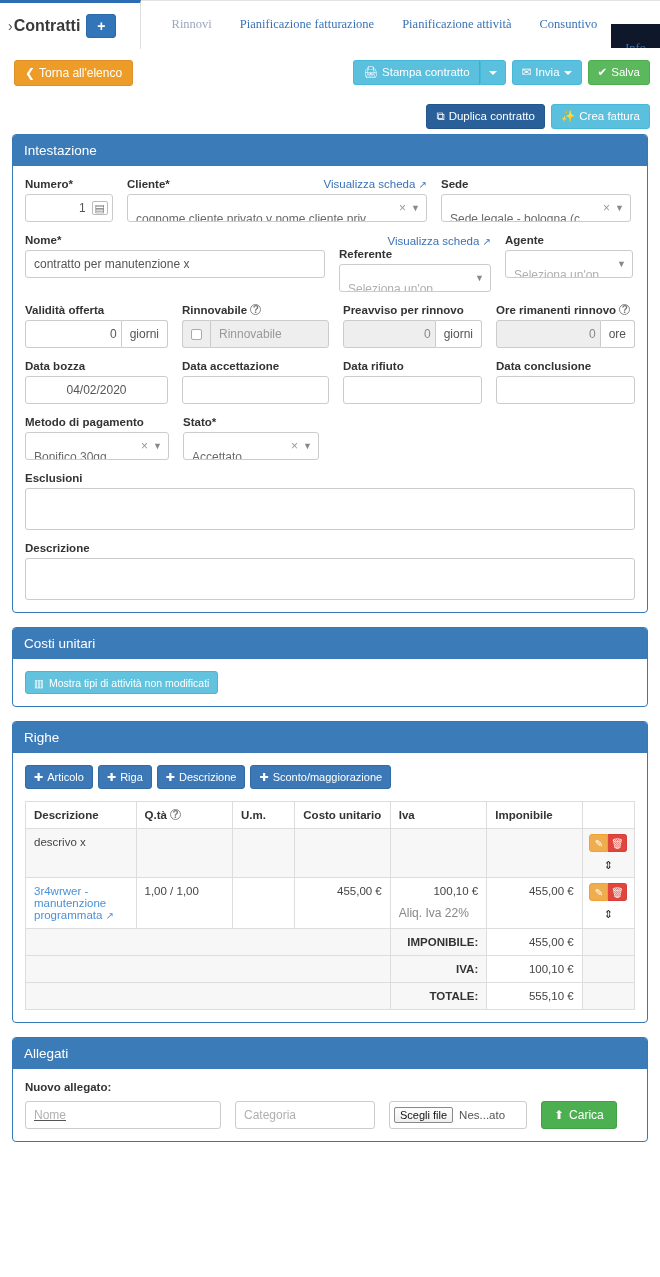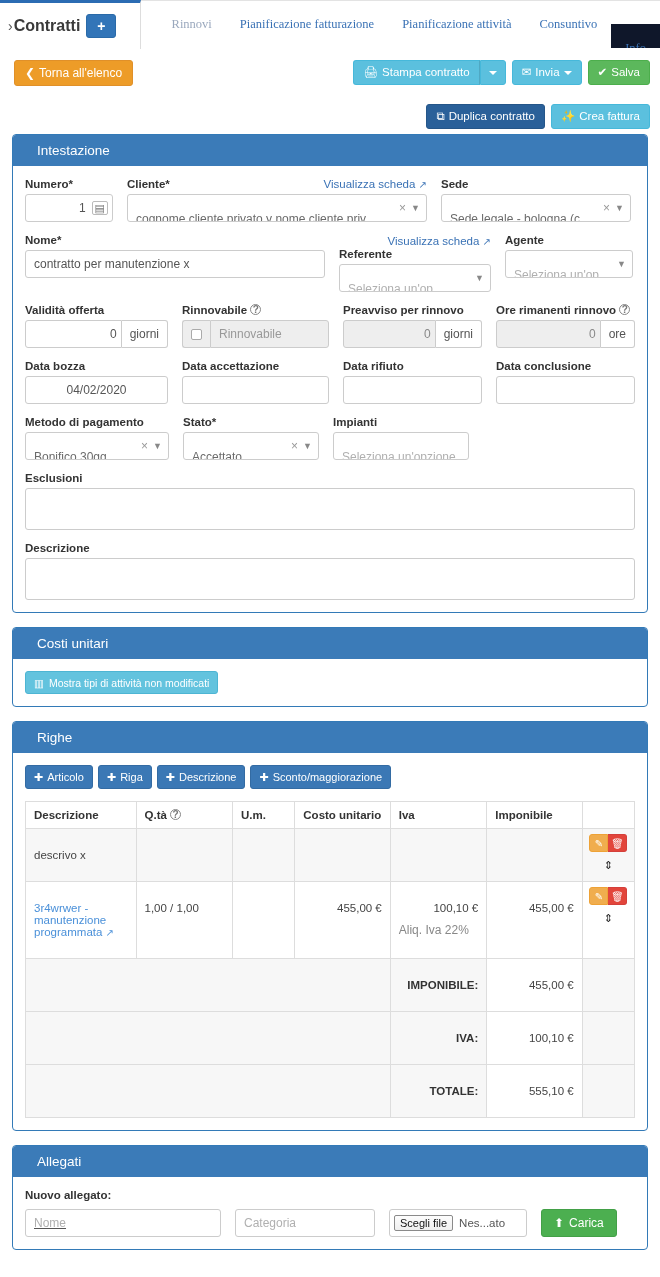--- a/index.html
+++ b/index.html
@@ -122,21 +122,21 @@
   .panel {
     margin: 0 12px 14px 12px;
     background: #fff;
     border: 1px solid #337ab7;
     border-radius: 4px;
   }
   .panel-head {
     background: #3b7bb8;
     color: #fff;
     font-size: 13.5px;
-    padding: 8px 24px;
+    padding: 8px 11px;
     border-top-left-radius: 3px;
     border-top-right-radius: 3px;
   }
   .panel-body { padding: 12px; }
 
   
   .lbl {
     font-size: 11.5px;
     font-weight: bold;
     color: #333;
@@ -261,21 +261,21 @@
     border: 1px solid #ddd;
     background: #fff;
     font-weight: bold;
     text-align: left;
     padding: 7px 8px;
     color: #333;
     font-size: 11.5px;
   }
   table.righe td {
     border: 1px solid #ddd;
-    padding: 20px 8px;
+    padding: 7px 8px;
     vertical-align: top;
     color: #444;
   }
   td.num { text-align: right; }
   tr.rowA td { background: #f7f7f7; }
   .desc-link { color:#4a90d9; text-decoration:none; cursor:pointer; }
   .sub { color:#888; font-size:12px; display:block; text-align:left; margin-top:9px;}
   .actions-cell { width: 52px; padding: 5px 6px !important; text-align:center; }
   .mini {
     display:inline-flex;align-items:center;justify-content:center;
@@ -510,26 +510,20 @@
           <span class="x">×</span>
           <span class="dd">▼</span>
         </div>
       </div>
       <div style="width:136px">
         <span class="lbl">Stato*</span>
         <div class="sel">
           <span class="val">Accettato</span>
           <span class="x">×</span>
           <span class="dd">▼</span>
-        </div>
-      </div>
-      <div style="width:136px">
-        <span class="lbl">Impianti</span>
-        <div class="sel placeholder">
-          <span class="val">Seleziona un'opzione</span>
         </div>
       </div>
     </div>
 
     <div style="margin-top:10px">
       <span class="lbl">Esclusioni</span>
       <div class="textarea"></div>
     </div>
 
     <div style="margin-top:12px">

